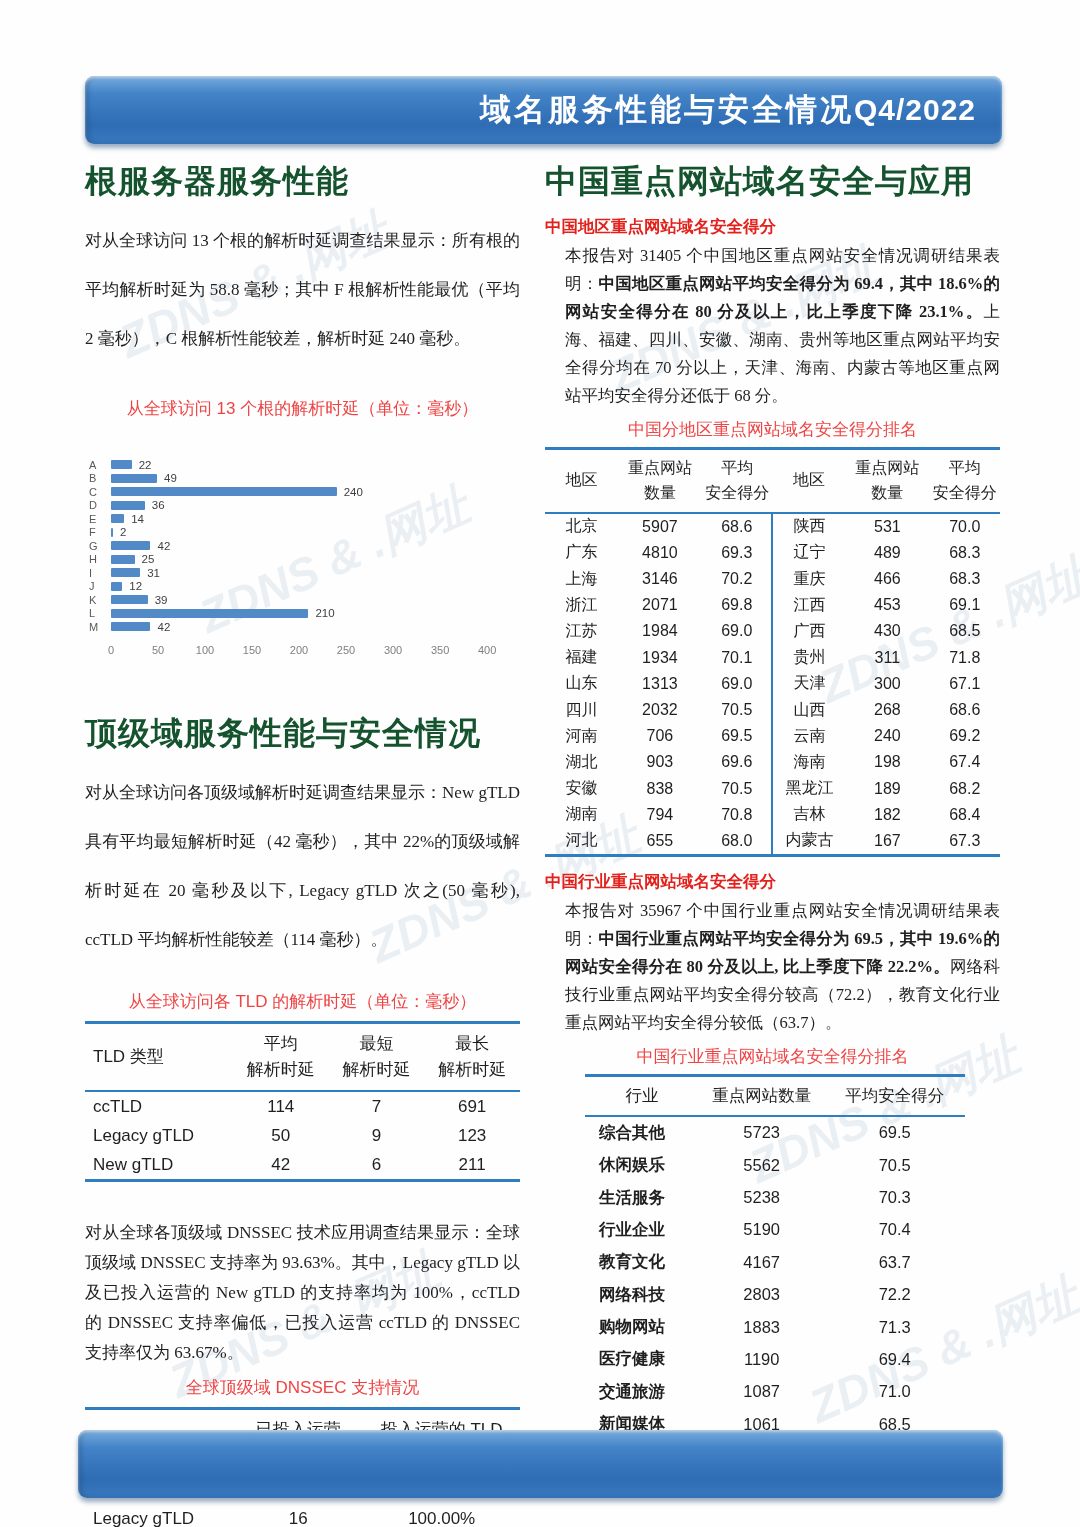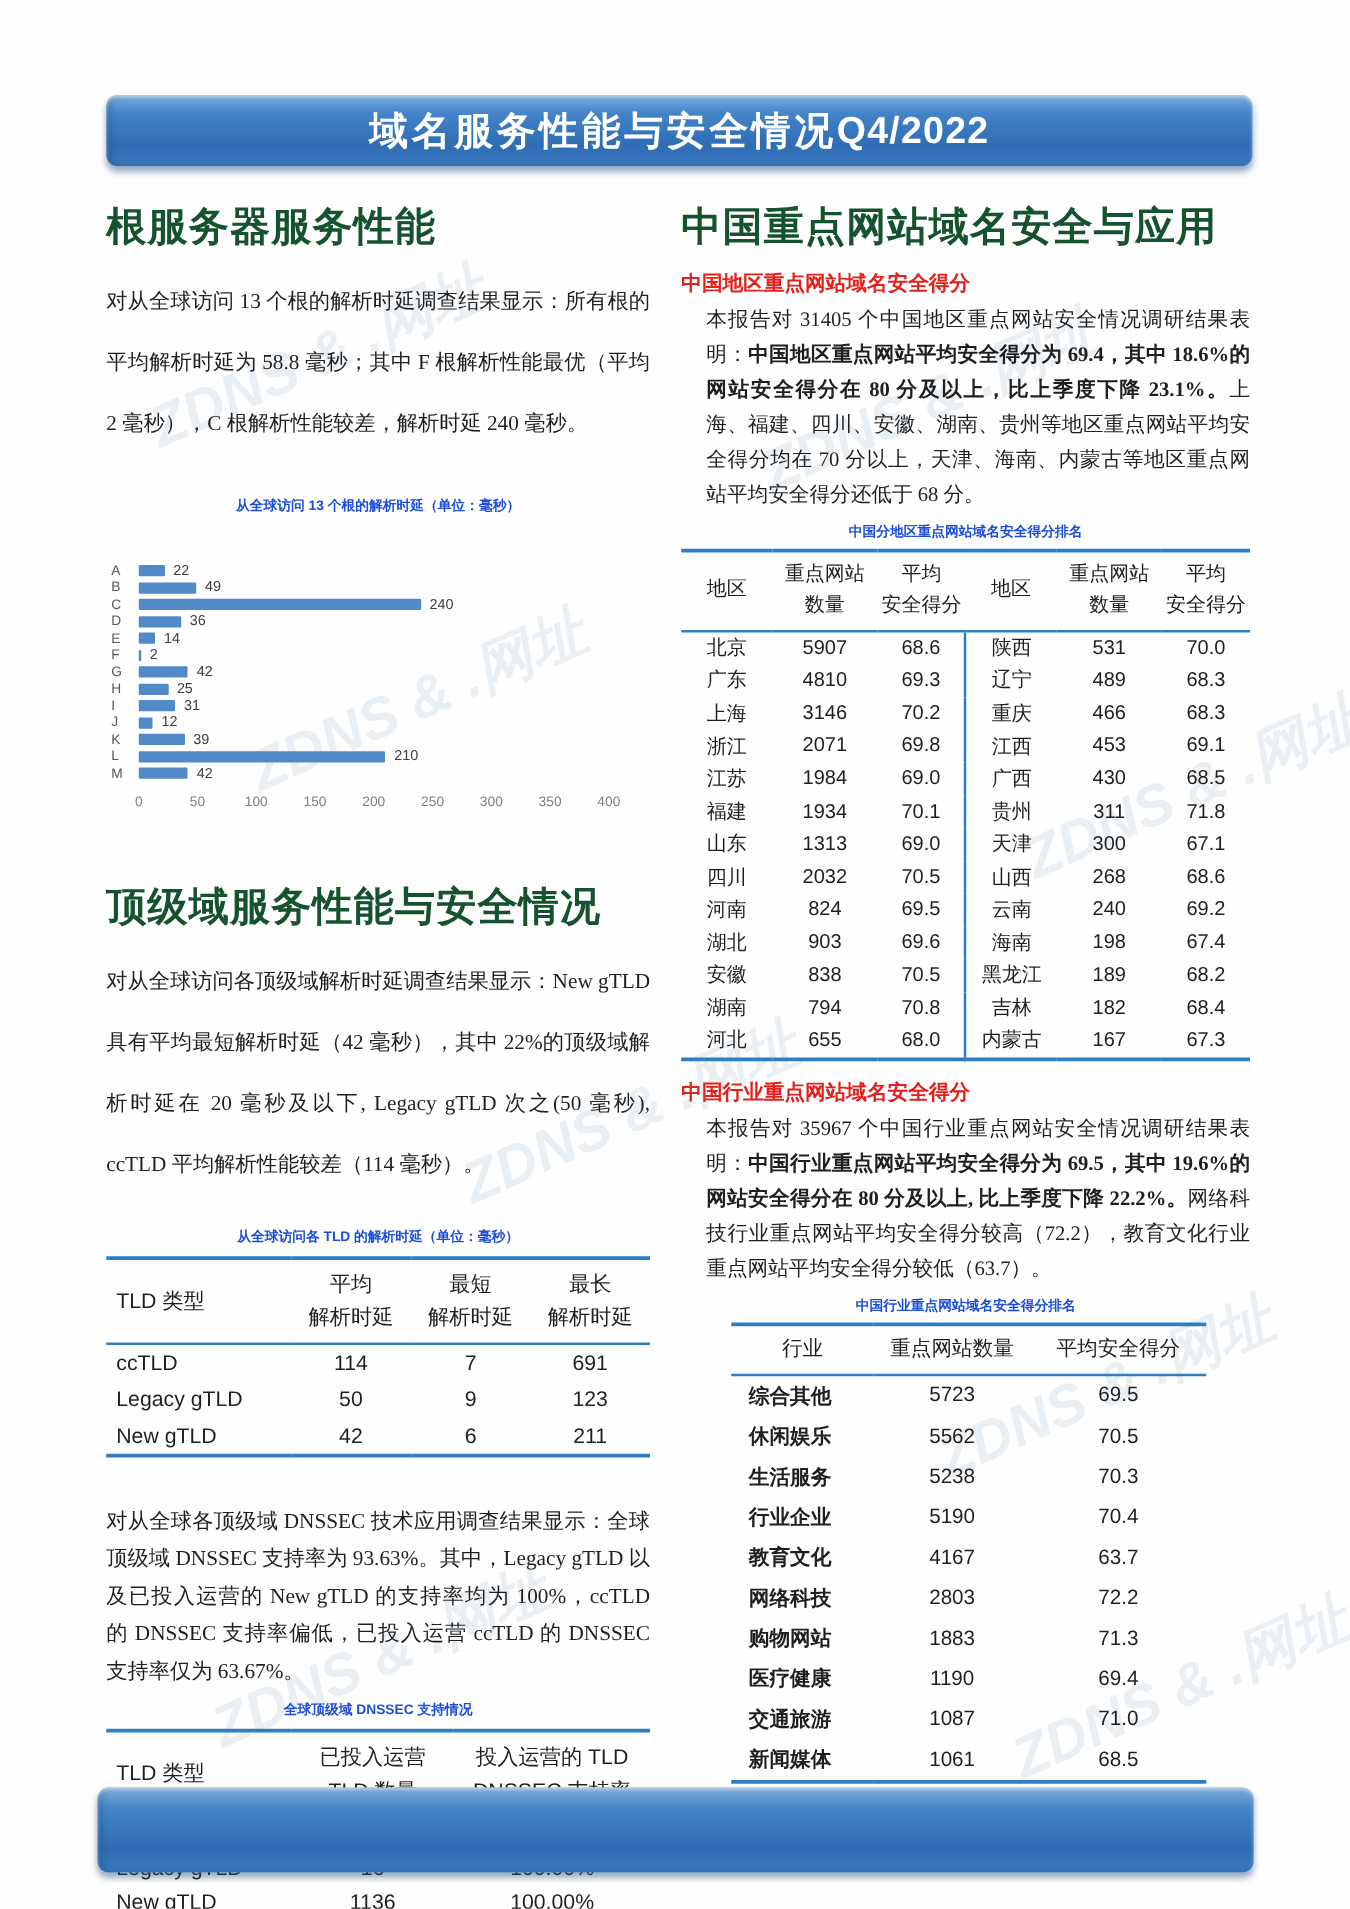--- a/index.html
+++ b/index.html
@@ -10,36 +10,36 @@
 
   
   #wm-layer{position:absolute;inset:0;pointer-events:none;z-index:0;}
   .wm{position:absolute;font-family:"Liberation Sans",sans-serif;font-weight:bold;font-style:italic;
       font-size:46px;color:#8aa8c6;opacity:.16;transform:rotate(-24deg);white-space:nowrap;}
 
   
   .bar3d{position:absolute;border-radius:9px;
       background:linear-gradient(180deg,#79acdd 0%,#4383c7 26%,#2e6cb3 72%,#3a79bf 100%);
       box-shadow:0 4px 5px rgba(30,70,120,.45), inset 0 2px 3px rgba(255,255,255,.55), inset 3px 0 5px rgba(20,50,90,.30);}
-  .hdr{left:85px;top:76px;width:917px;height:57px;display:flex;align-items:center;justify-content:center;padding:0 26px;z-index:2;}
+  .hdr{left:85px;top:76px;width:917px;height:68px;display:flex;align-items:center;justify-content:flex-end;padding:0 26px;z-index:2;}
   .hdr-title{color:#fff;font-size:31px;font-weight:bold;letter-spacing:3px;}
   .hdr-q{color:#fff;font-size:30px;font-weight:bold;letter-spacing:1px;}
   .ftr{left:78px;top:1430px;width:925px;height:68px;z-index:2;}
 
   .col{position:absolute;top:160px;z-index:1;}
   .col-left{left:85px;width:435px;}
   .col-right{left:545px;width:455px;}
 
   .h-red{color:#14532d;font-size:32px;font-weight:bold;letter-spacing:1px;margin-bottom:12px;}
   .sub-red{color:#e3211c;font-size:16.5px;font-weight:bold;margin-bottom:4px;}
   .para{font-family:"Liberation Serif",serif;font-size:17px;line-height:49px;text-align:justify;}
   .para-r{font-family:"Liberation Serif",serif;font-size:16.5px;line-height:28px;text-align:justify;margin-left:20px;}
   .para-r .b{font-weight:bold;}
   .para-dnssec{font-family:"Liberation Serif",serif;font-size:17px;line-height:30px;text-align:justify;}
-  .blue-title{color:#1d4ed8;font-size:11px;font-weight:bold;text-align:center;}
+  .blue-title{color:#ef4444;font-size:17px;font-weight:normal;text-align:center;}
 
   
   .chart{margin-top:34px;}
   .chart-body{margin-top:38px;}
   .crow{display:flex;align-items:center;height:13.5px;}
   .clabel{width:26px;font-size:11px;color:#595959;text-align:left;padding-left:4px;}
   .cplot{position:relative;flex:1;display:flex;align-items:center;height:100%;}
   .cbar{height:9px;background:#5289c7;border-radius:1px;}
   .cval{font-size:11.5px;color:#404040;margin-left:7px;white-space:nowrap;}
   .caxis{position:relative;height:20px;margin-left:26px;margin-top:6px;}
@@ -384,21 +384,21 @@
           <tr>
             <td>四川</td>
             <td>2032</td>
             <td>70.5</td>
             <td>山西</td>
             <td>268</td>
             <td>68.6</td>
           </tr>
           <tr>
             <td>河南</td>
-            <td>824</td>
+            <td>706</td>
             <td>69.5</td>
             <td>云南</td>
             <td>240</td>
             <td>69.2</td>
           </tr>
           <tr>
             <td>湖北</td>
             <td>903</td>
             <td>69.6</td>
             <td>海南</td>

